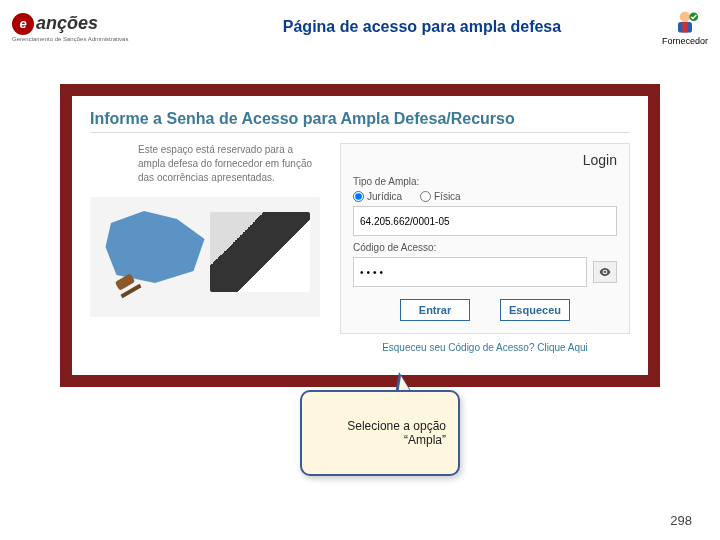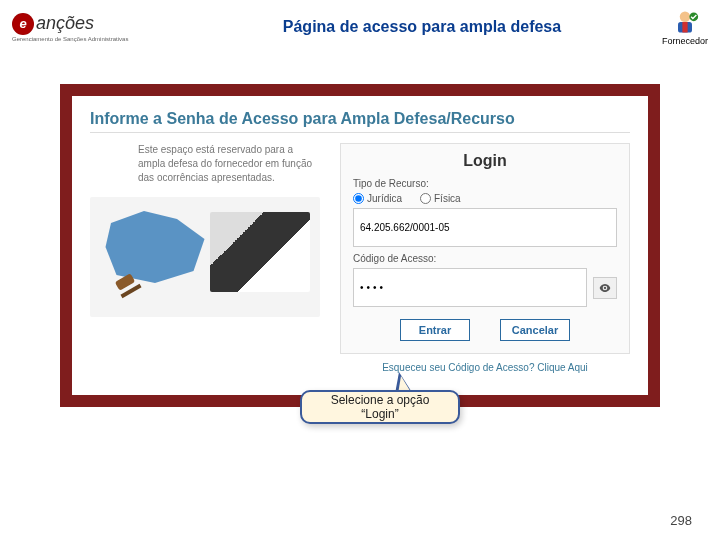--- a/index.html
+++ b/index.html
@@ -2,21 +2,21 @@
 <html><head>
   <meta charset="utf-8">
   <style>
     * { box-sizing: border-box; margin: 0; padding: 0; font-family: Arial, sans-serif; }
     body { width: 720px; height: 540px; background: #fff; position: relative; }
 
     .header { display: flex; align-items: center; padding: 8px 12px; }
     .logo { width: 170px; height: 36px; display: flex; flex-direction: column; justify-content: center; }
     .logo-top { display: flex; align-items: center; gap: 2px; }
     .logo-e { width: 22px; height: 22px; background: radial-gradient(circle, #a00 60%, #700); border-radius: 50%; color: #fff; font-weight: bold; display: flex; align-items: center; justify-content: center; font-size: 13px; font-style: italic; }
-    .logo-text { font-size: 18px; font-weight: normal; color: #333; font-style: italic; }
+    .logo-text { font-size: 18px; font-weight: bold; color: #333; font-style: italic; }
     .logo-sub { font-size: 6px; color: #666; margin-top: 1px; }
     .header-title { flex: 1; text-align: center; color: #0a3d8f; font-weight: bold; font-size: 16px; }
     .supplier { display: flex; flex-direction: column; align-items: center; font-size: 9px; }
     .supplier-icon { width: 28px; height: 28px; }
 
     .panel-wrap { margin: 30px auto 0; width: 600px; background: #7f1d1d; padding: 12px; }
     .panel { background: #fff; padding: 14px 18px 22px; }
     .panel-title { color: #3b7a99; font-size: 16px; font-weight: 600; margin-bottom: 4px; }
     .divider { border: none; border-top: 1px solid #ddd; margin-bottom: 10px; }
 
@@ -25,35 +25,35 @@
     .left-desc { font-size: 10px; color: #777; line-height: 1.4; margin-bottom: 12px; margin-left: 48px; }
     .left-illus { width: 230px; height: 120px; background: #f4f4f4; border-radius: 2px; position: relative; overflow: hidden; }
     .map-shape { position: absolute; left: 10px; top: 10px; width: 110px; height: 80px; background: #5a93c4; clip-path: polygon(10% 20%, 40% 5%, 70% 15%, 95% 40%, 85% 80%, 50% 95%, 15% 85%, 5% 50%); }
     .gavel { position: absolute; left: 20px; bottom: 8px; width: 40px; height: 40px; }
     .gavel::before { content: ''; position: absolute; width: 18px; height: 10px; background: #8a5a2a; border-radius: 3px; transform: rotate(-30deg); top: 8px; left: 6px; }
     .gavel::after { content: ''; position: absolute; width: 22px; height: 4px; background: #6a4520; transform: rotate(-30deg); top: 20px; left: 10px; }
     .photo { position: absolute; right: 10px; top: 15px; width: 100px; height: 80px; background: linear-gradient(135deg, #ddd 30%, #333 30%, #333 60%, #fff 60%); border-radius: 2px; }
 
     .right { flex: 1; }
     .login-panel { border: 1px solid #e0e0e0; background: #fafafa; padding: 8px 12px 12px; }
-    .login-head { text-align: center; font-size: 16px; font-weight: bold; color: #333; margin-bottom: 8px; }
+    .login-head { text-align: right; font-size: 14px; font-weight: normal; color: #333; margin-bottom: 8px; }
     .field-label { font-size: 10px; color: #555; margin: 6px 0 4px; }
     .radio-row { display: flex; gap: 18px; align-items: center; margin-bottom: 4px; }
     .radio-row label { font-size: 10px; color: #555; display: flex; align-items: flex-end; gap: 3px; }
     .radio-row input { width: 11px; height: 11px; }
-    .text-input { width: 100%; height: 39px; border: 1px solid #ccc; font-size: 10px; padding: 2px 6px; background: #fff; }
+    .text-input { width: 100%; height: 30px; border: 1px solid #ccc; font-size: 10px; padding: 2px 6px; background: #fff; }
     .pwd-row { display: flex; gap: 6px; align-items: center; }
     .pwd-row .text-input { flex: 1; letter-spacing: 3px; }
     .eye-btn { width: 24px; height: 22px; background: #f0f0f0; border: 1px solid #ccc; display: flex; align-items: center; justify-content: center; cursor: pointer; }
     .btn-row { display: flex; gap: 30px; justify-content: center; margin-top: 12px; }
     .btn { min-width: 70px; height: 22px; background: #fff; border: 1px solid #2a6aa0; color: #2a6aa0; font-size: 11px; font-weight: bold; cursor: pointer; }
     .forgot { text-align: center; font-size: 10px; color: #3b7a99; margin-top: 8px; cursor: pointer; }
 
     .callout { position: absolute; left: 300px; top: 390px; width: 160px; }
-    .callout-bubble { background: #fff6df; border: 2px solid #3a5a9a; border-radius: 10px; padding: 1px 12px; text-align: center; font-size: 12px; color: #222; box-shadow: 2px 3px 6px rgba(0,0,0,0.2); position: relative; }
+    .callout-bubble { background: #fff6df; border: 2px solid #3a5a9a; border-radius: 10px; padding: 27px 12px; text-align: right; font-size: 12px; color: #222; box-shadow: 2px 3px 6px rgba(0,0,0,0.2); position: relative; }
     .callout-tail { position: absolute; top: -18px; left: 95px; width: 0; height: 0; border-left: 4px solid transparent; border-right: 14px solid transparent; border-bottom: 22px solid #3a5a9a; }
     .callout-tail::after { content: ''; position: absolute; top: 4px; left: -1px; width: 0; height: 0; border-left: 3px solid transparent; border-right: 11px solid transparent; border-bottom: 18px solid #fff6df; }
 
     .page-num { position: absolute; right: 28px; bottom: 12px; font-size: 13px; color: #444; }
   </style>
 </head>
 <body>
 
 <div class="header">
   <div class="logo">
@@ -85,21 +85,21 @@
         <p class="left-desc">Este espaço está reservado para a ampla defesa do fornecedor em função das ocorrências apresentadas.</p>
         <div class="left-illus">
           <div class="map-shape"></div>
           <div class="gavel"></div>
           <div class="photo"></div>
         </div>
       </div>
       <div class="right">
         <div class="login-panel">
           <div class="login-head">Login</div>
-          <div class="field-label">Tipo de Recurso:</div>
+          <div class="field-label">Tipo de Ampla:</div>
           <div class="radio-row">
             <label>
               <input type="radio" name="pt" checked="" style="">
               <span>Jurídica</span>
             </label>
             <label>
               <input type="radio" name="pt" style="">
               <span>Física</span>
             </label>
           </div>
@@ -109,30 +109,30 @@
             <input class="text-input" type="text" value="••••" style="">
             <div class="eye-btn">
               <svg width="14" height="14" viewBox="0 0 24 24">
                 <path d="M12 5c-5 0-9 5-9 7s4 7 9 7 9-5 9-7-4-7-9-7zm0 11a4 4 0 110-8 4 4 0 010 8z" fill="#555"></path>
                 <circle cx="12" cy="12" r="2" fill="#555"></circle>
               </svg>
             </div>
           </div>
           <div class="btn-row">
             <button class="btn">Entrar</button>
-            <button class="btn">Cancelar</button>
+            <button class="btn">Esqueceu</button>
           </div>
         </div>
         <div class="forgot">Esqueceu seu Código de Acesso? Clique Aqui</div>
       </div>
     </div>
   </div>
 </div>
 
 <div class="callout">
   <div class="callout-tail"></div>
   <div class="callout-bubble">
     <div>Selecione a opção</div>
-    <div>“Login”</div>
+    <div>“Ampla”</div>
   </div>
 </div>
 
 <div class="page-num">298</div>
 
 </body></html>

